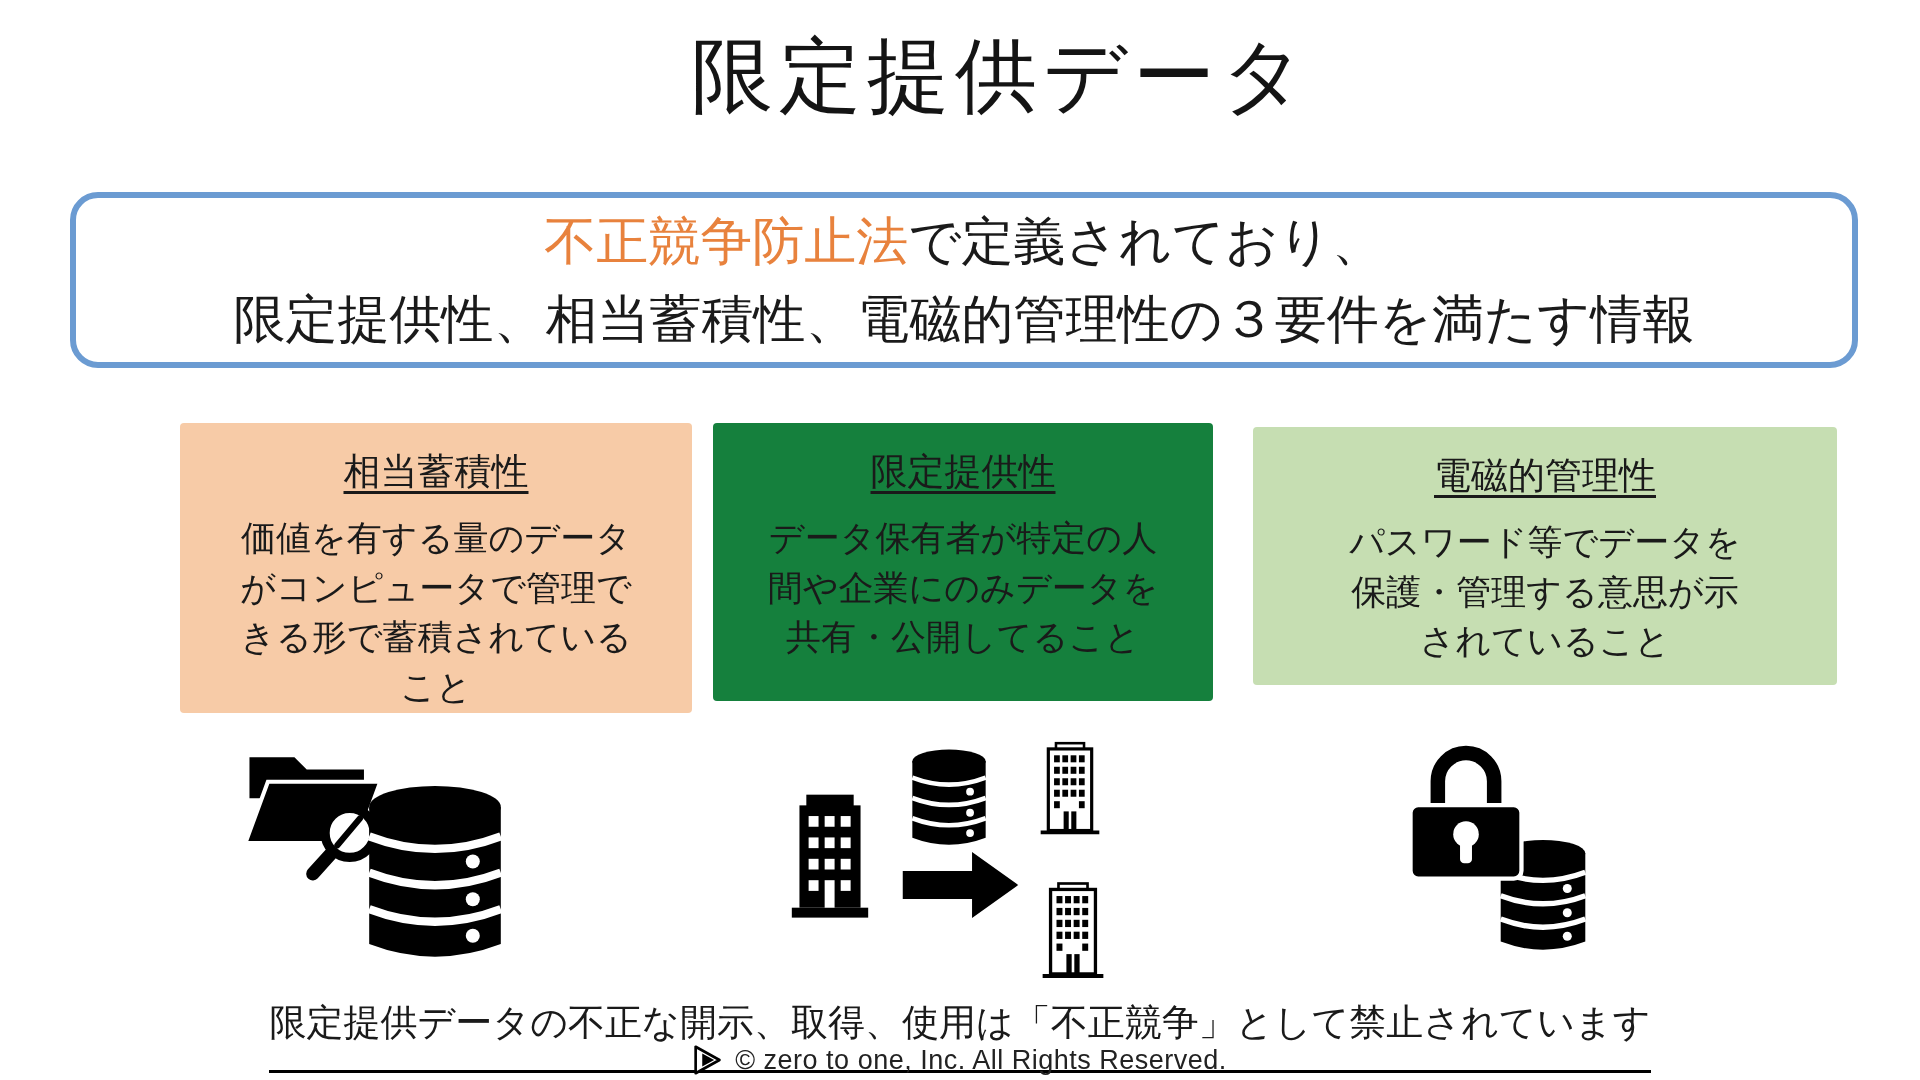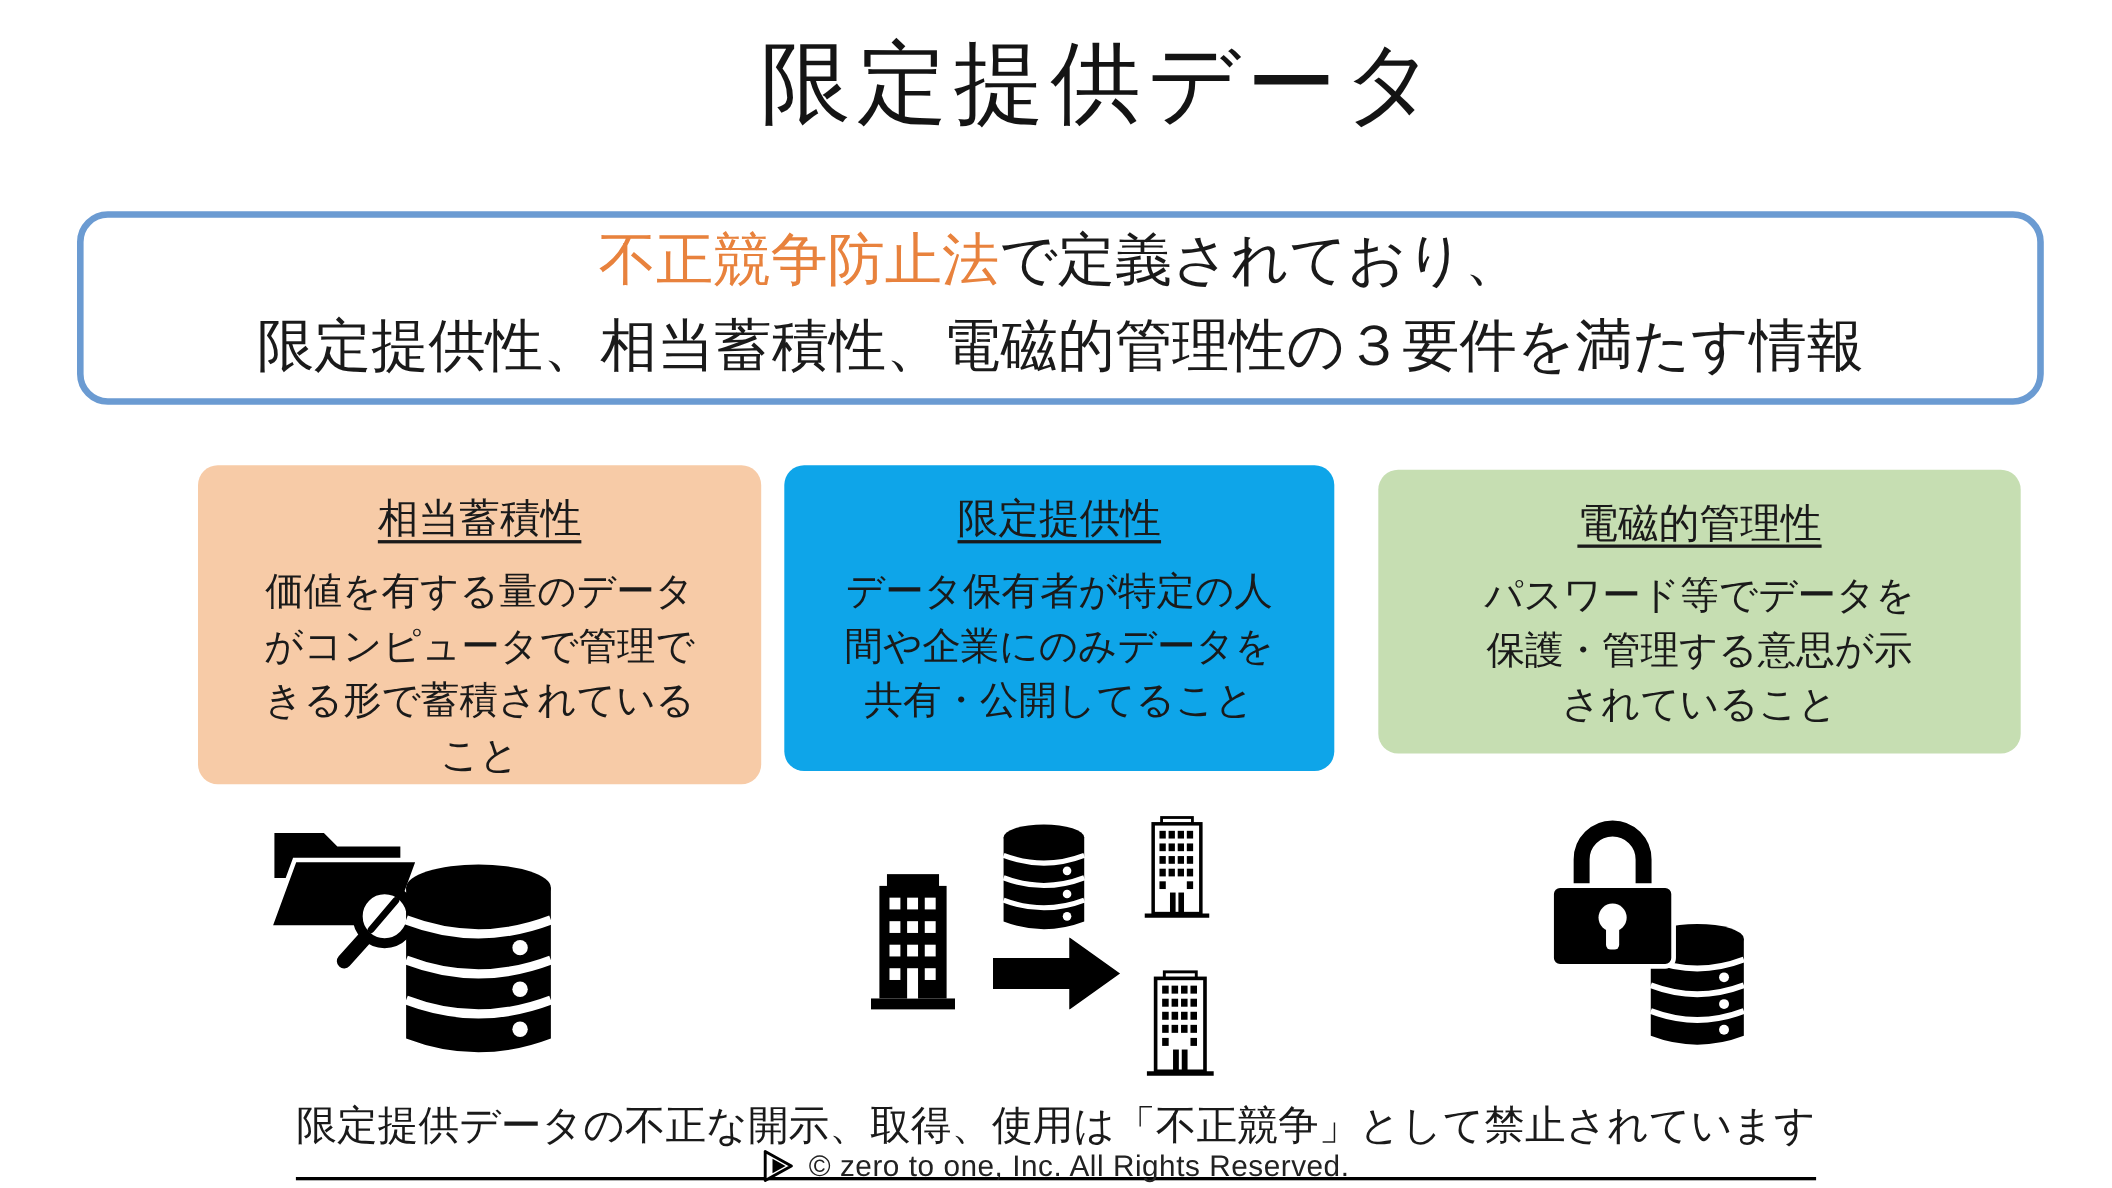--- a/index.html
+++ b/index.html
@@ -14,21 +14,21 @@
     text-align:center; font-size:82px; font-weight:400; letter-spacing:6px; color:#141414;margin-left:41px;
   }
   .definition-box {
     position:absolute; left:70px; top:192px; width:1788px; height:176px;
     border:6px solid #6B9BD2; border-radius:28px;
     display:flex; flex-direction:column; justify-content:center; align-items:center;
     font-size:52px; line-height:1.5; text-align:center; color:#1a1a1a;
   }
   .definition-line { white-space:nowrap; }
   .criteria-card {
-    position:absolute; border-radius:18px; text-align:center; color:#1a1a1a;
+    position:absolute; border-radius:4px; text-align:center; color:#1a1a1a;
   }
   .card-accumulation { left:180px; top:423px; width:512px; height:290px; }
   .card-provision    { left:713px; top:423px; width:500px; height:278px; }
   .card-management   { left:1253px; top:427px; width:584px; height:258px; }
   .criteria-title {
     display:inline-block; margin-top:24px; font-size:37px; font-weight:400;
     text-decoration:underline; text-underline-offset:7px; text-decoration-thickness:2.5px;
   }
   .criteria-body {
     width:416px; margin:16px auto 0; font-size:35px; line-height:1.42;
@@ -126,33 +126,33 @@
       <path d="M3 3 L3 33 L30 18 Z" fill="#fff" stroke="#000" stroke-width="3" stroke-linejoin="round"></path>
       <path d="M10.5 10.5 L10.5 25.5 L24 18 Z" fill="#000"></path>
     </symbol>
   </defs>
 </svg>
 
 <div class="slide">
 
   <h1 class="title">限定提供データ</h1>
 
-  <div class="definition-box" style="border-color: rgb(107, 155, 210); font-family: Liberation Mono, monospace;">
+  <div class="definition-box" style="border-color: rgb(107, 155, 210);">
     <div class="definition-line">
       <span style="color: rgb(232, 130, 61);">不正競争防止法</span><span>で定義されており、</span>
     </div>
     <div class="definition-line">限定提供性、相当蓄積性、電磁的管理性の３要件を満たす情報</div>
   </div>
 
   <div class="criteria-card card-accumulation" style="background-color: rgb(247, 203, 167);">
     <div><span class="criteria-title">相当蓄積性</span></div>
     <p class="criteria-body">価値を有する量のデータがコンピュータで管理できる形で蓄積されていること</p>
   </div>
 
-  <div class="criteria-card card-provision" style="background-color: #0ea5e9;">
+  <div class="criteria-card card-provision" style="background-color: #15803d;">
     <div><span class="criteria-title">限定提供性</span></div>
     <p class="criteria-body">データ保有者が特定の人間や企業にのみデータを共有・公開してること</p>
   </div>
 
   <div class="criteria-card card-management" style="background-color: rgb(198, 222, 178);">
     <div><span class="criteria-title">電磁的管理性</span></div>
     <p class="criteria-body">パスワード等でデータを保護・管理する意思が示されていること</p>
   </div>
 
   <svg class="icon-abs" style="left:240px; top:745px;" width="160" height="138">

